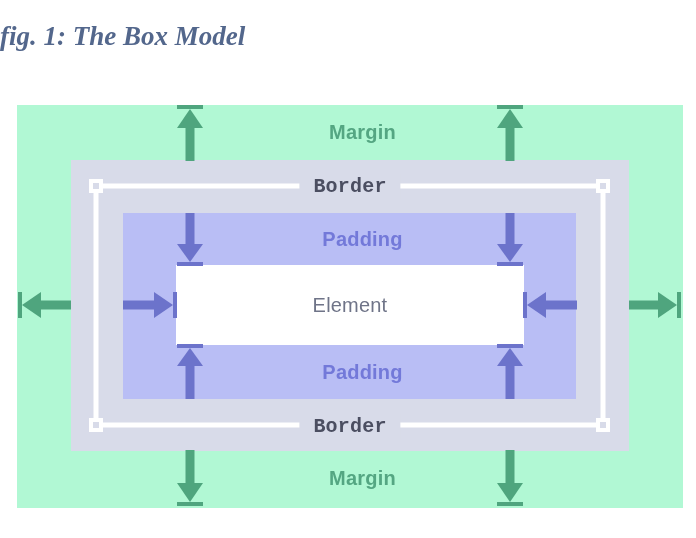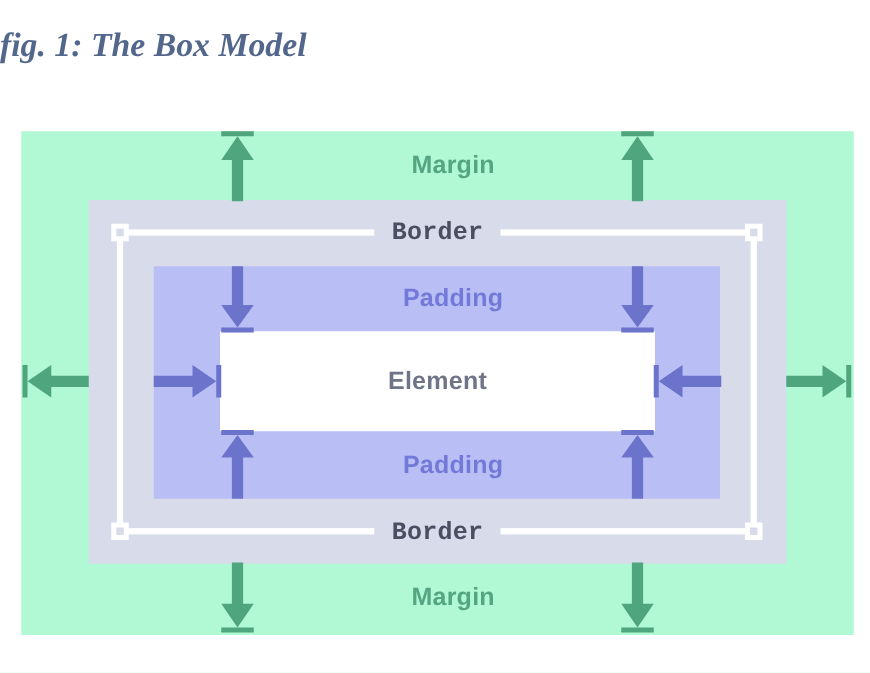--- a/index.html
+++ b/index.html
@@ -44,21 +44,21 @@
     color:var(--border-text,#4b4e61);
     background:var(--border-bg,#d8dbe9);
     padding:0 14px;line-height:25px;height:25px;font-family:Liberation Mono, monospace;
   }
   .lbl-border-top{top:174px;}
   .lbl-border-bottom{top:414px;}
   .padding-label{color:var(--padding-text,#7379d9);}
   .lbl-padding-top{top:228px;}
   .lbl-padding-bottom{top:361px;}
   .element-label{
-    font-size:20px;font-weight:700;letter-spacing:.2px;
+    font-size:20px;font-weight:400;letter-spacing:.2px;
     color:var(--element-text,#6f7488);
   }
 </style>
 </head>
 <body>
 
 <div class="canvas">
 
   <h1 class="figure-title">fig. 1: The Box Model</h1>
 

